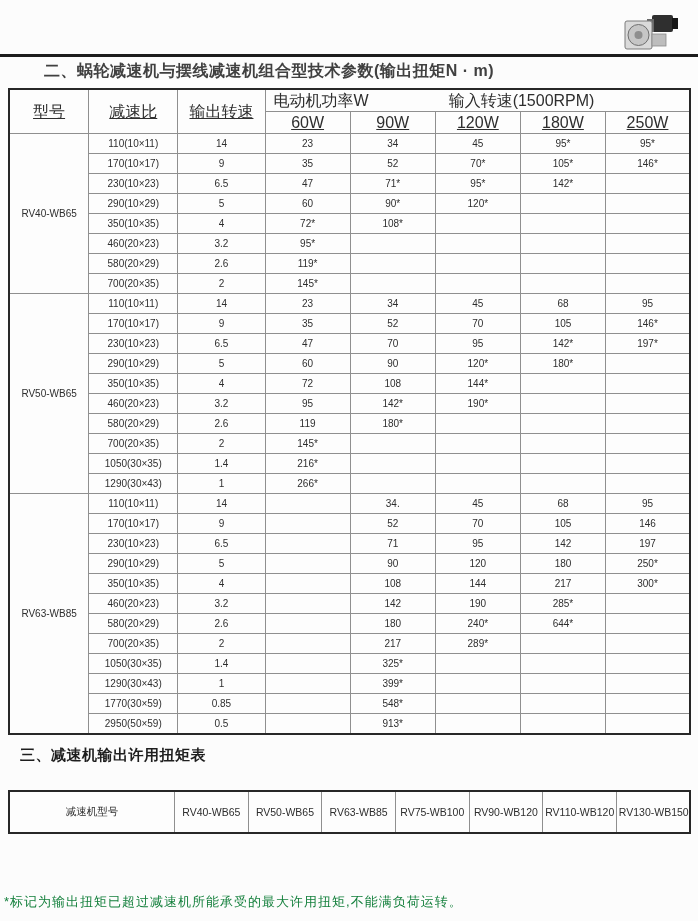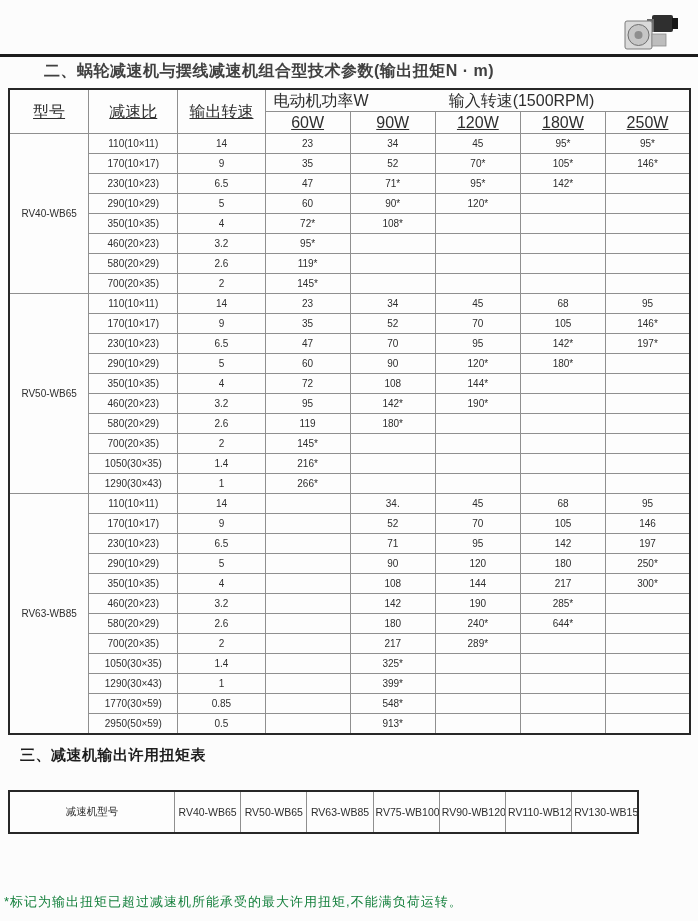--- a/index.html
+++ b/index.html
@@ -48,21 +48,21 @@
     position:absolute;left:46%;top:50%;transform:translate(-8%,-50%);text-align:right;
   }
   .model-cell{font-size:10px;color:#2e2e2e;}
 
   .section2-title{
     position:absolute;top:746px;left:8px;
     font-size:15px;font-weight:bold;color:#1e1e1e;letter-spacing:0.5px;margin-left:12px;
   }
 
   .torque-table{
-    position:absolute;top:790px;left:8px;width:631px;
+    position:absolute;top:790px;left:8px;width:683px;
     border:2px solid #272727;
   }
   .torque-table td{
     border:1px solid #8f8f8f;
     font-size:10.5px;text-align:center;vertical-align:middle;
     height:40px;color:#2e2e2e;padding:0 2px;
     overflow:hidden;white-space:nowrap;
   }
   .torque-table .label-col{width:160px;}
 

